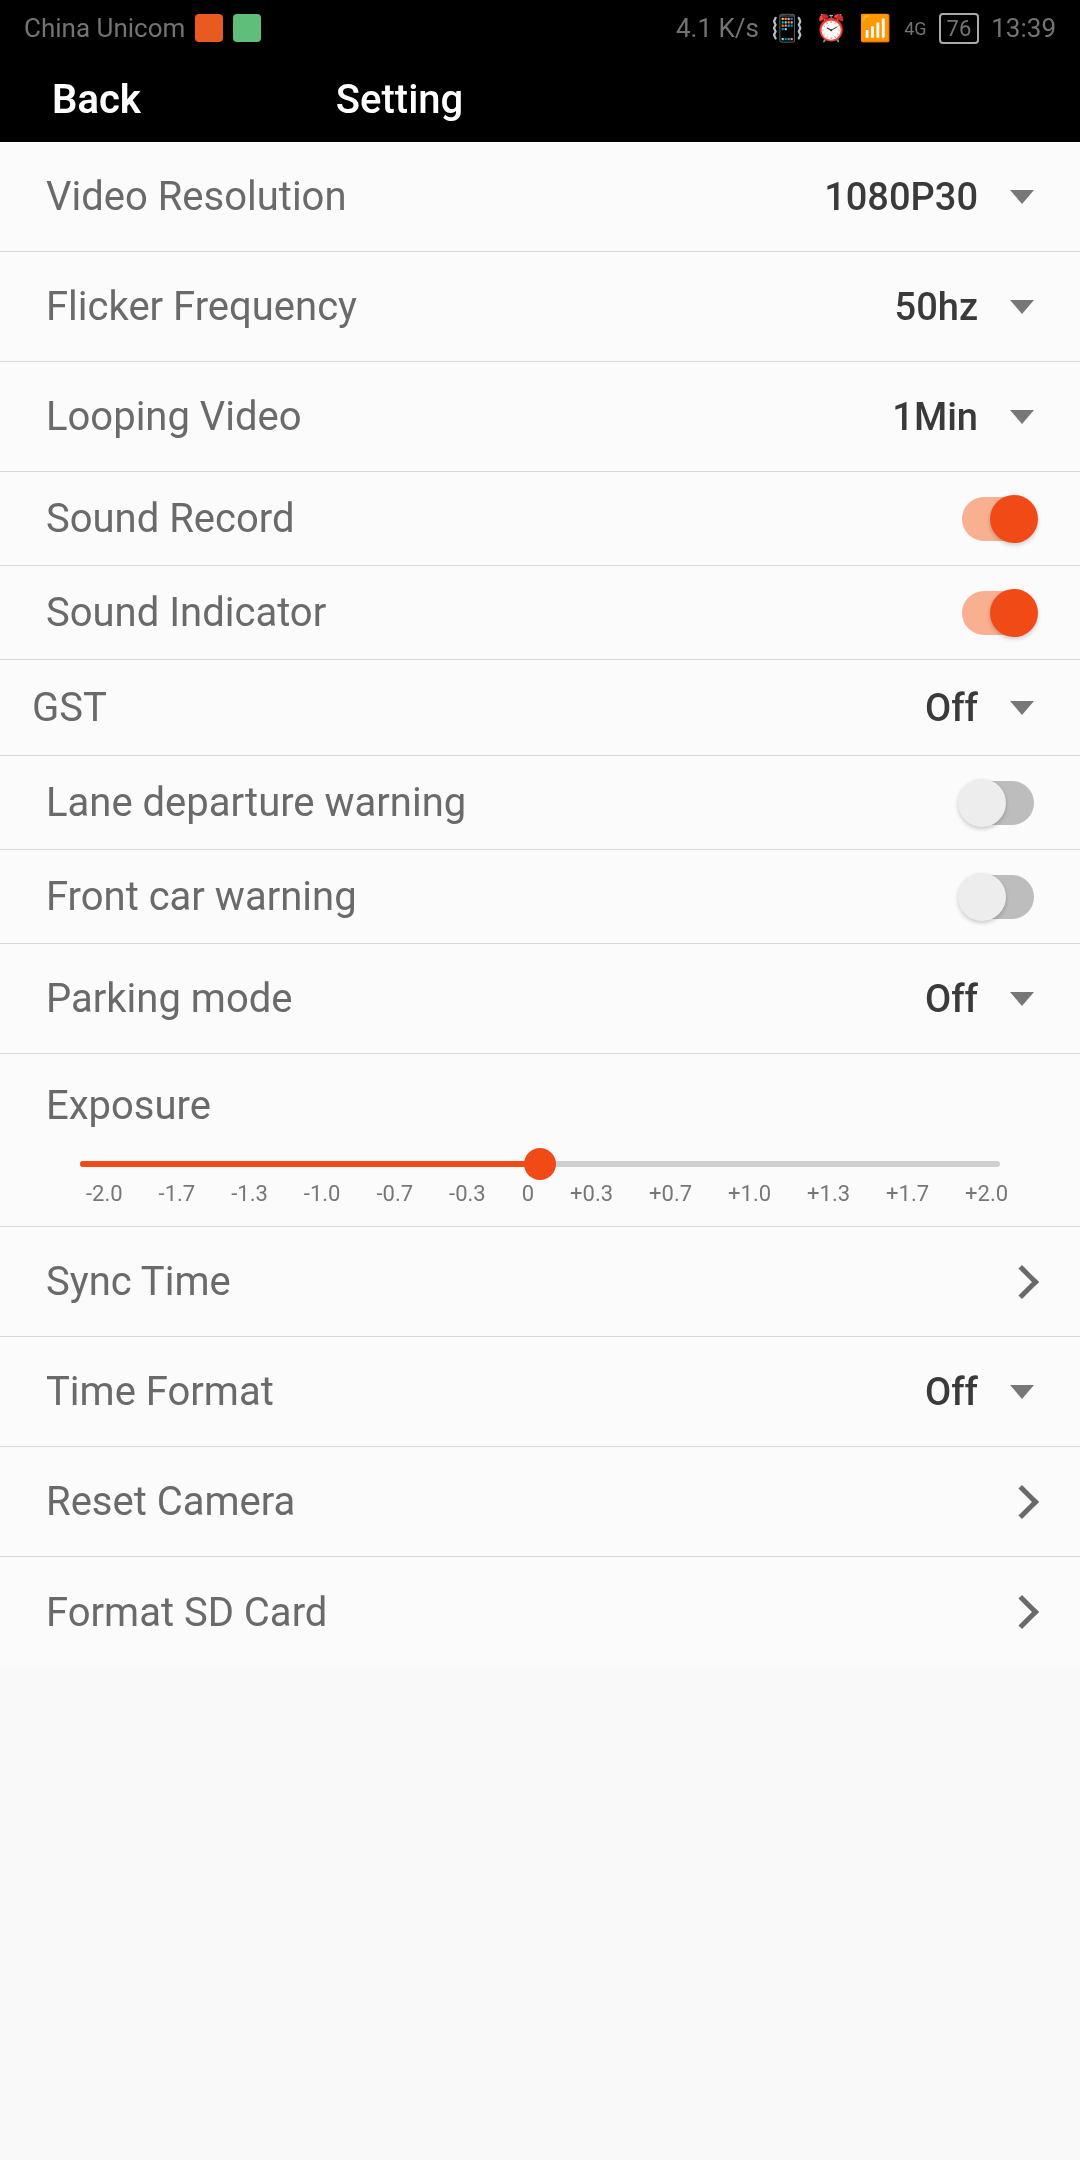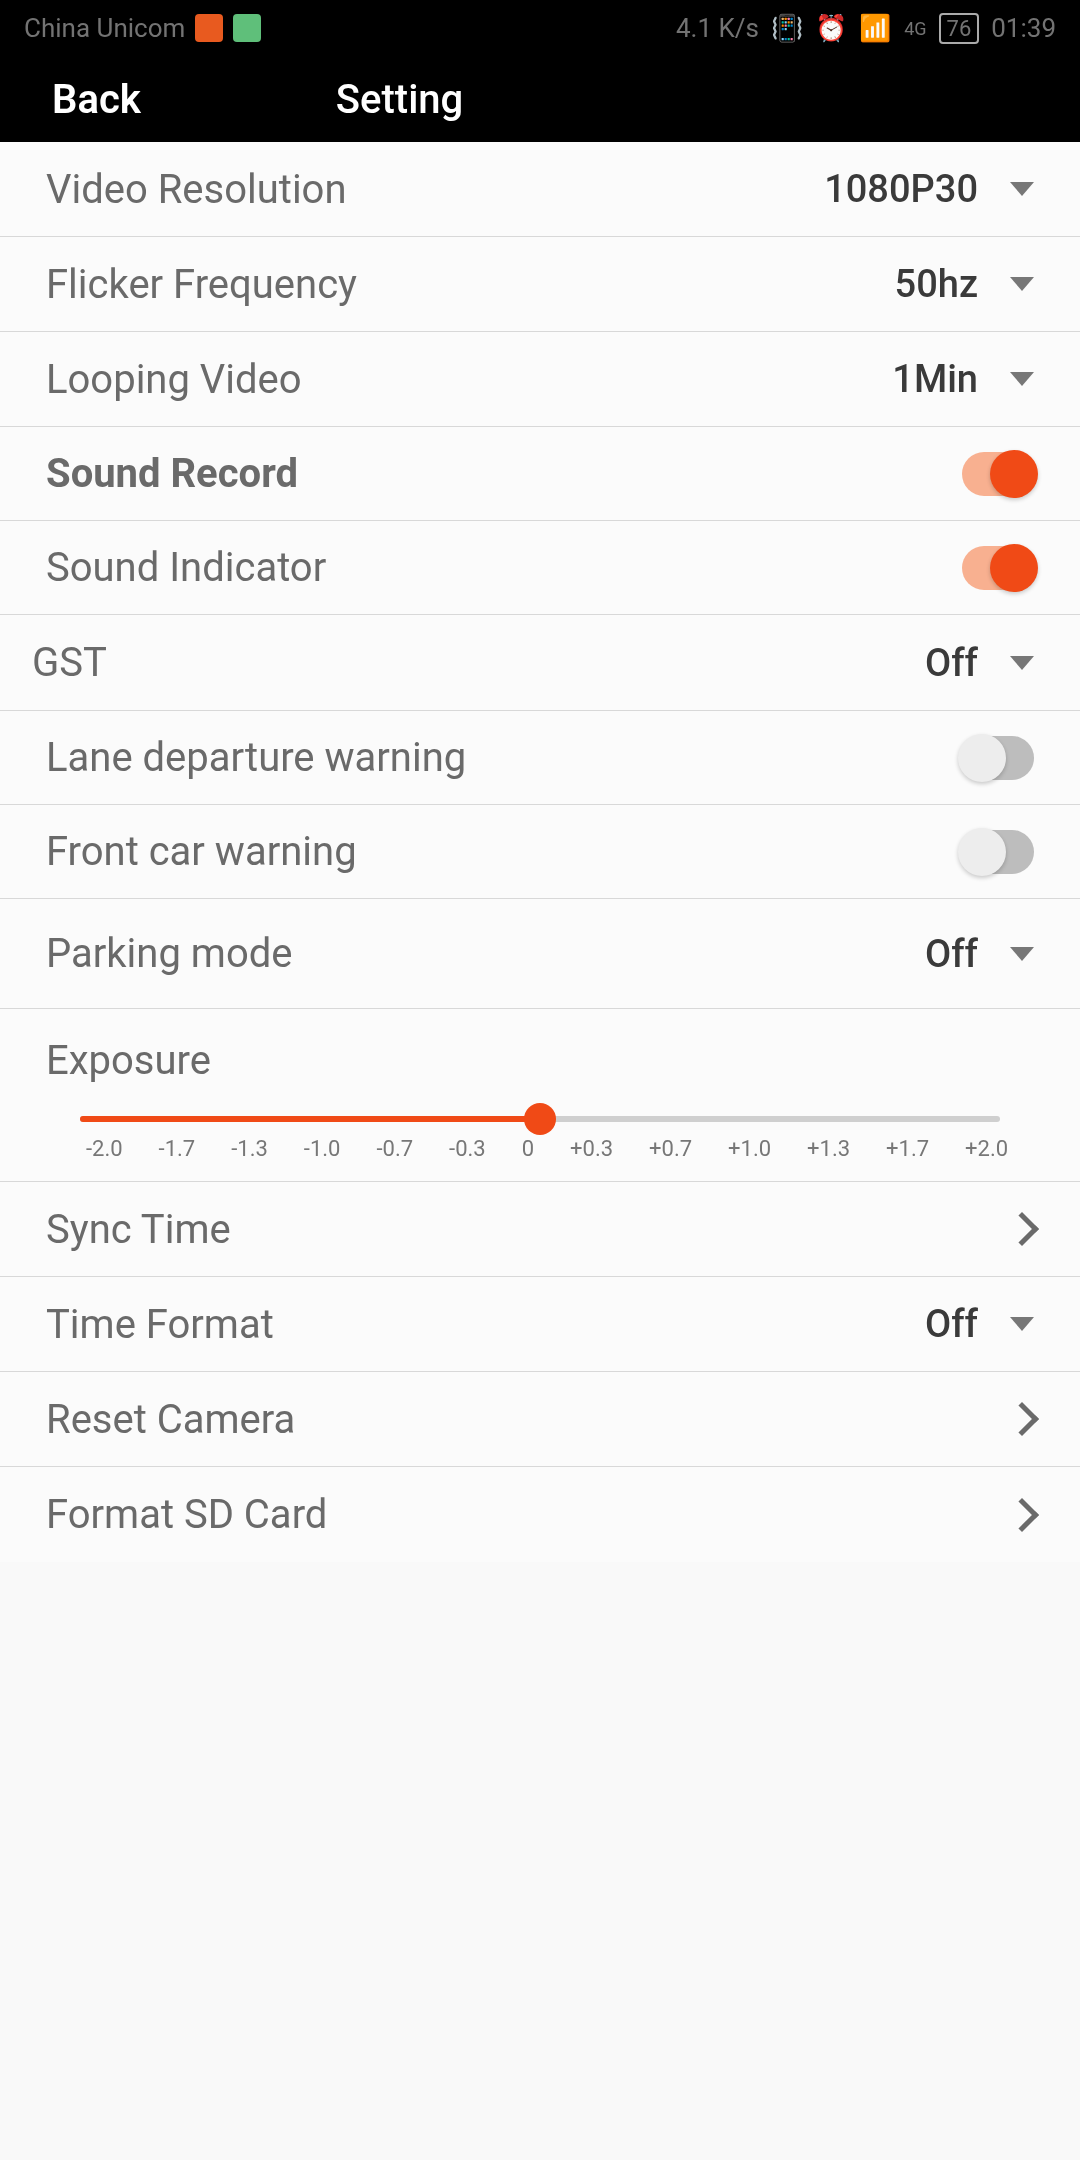--- a/index.html
+++ b/index.html
@@ -63,21 +63,21 @@
     }
     .header-title {
       font-size: 40px;
       font-weight: 500;
       margin-left: 195px;
     }
     .settings-list {
       background: #fbfbfb;
     }
     .setting-row {
-      height: 95px;
+      height: 110px;
       display: flex;
       align-items: center;
       justify-content: space-between;
       padding: 0 46px;
       border-bottom: 1px solid #d8d8d8;
       background: #fbfbfb;
     }
     .setting-label {
       font-size: 40px;
       color: #6a6a6a;
@@ -185,21 +185,21 @@
     <span class="status-icon-box icon-orange"></span>
     <span class="status-icon-box icon-green"></span>
   </div>
   <div class="status-right">
     <span>4.1 K/s</span>
     <span>📳</span>
     <span>⏰</span>
     <span>📶</span>
     <span style="font-size:18px;">4G</span>
     <span class="battery-box">76</span>
-    <span>01:39</span>
+    <span>13:39</span>
   </div>
 </div>
 
 <div class="header">
   <div class="back-btn">Back</div>
   <div class="header-title">Setting</div>
 </div>
 
 <div class="settings-list">
 
@@ -220,21 +220,21 @@
   </div>
 
   <div class="setting-row">
     <span class="setting-label">Looping Video</span>
     <div class="setting-value-wrap">
       <span class="setting-value">1Min</span>
       <span class="dropdown-icon"></span>
     </div>
   </div>
 
-  <div class="setting-row" style="height:94px;font-weight:bold;">
+  <div class="setting-row" style="height:94px;">
     <span class="setting-label">Sound Record</span>
     <div class="toggle on">
       <div class="toggle-knob"></div>
     </div>
   </div>
 
   <div class="setting-row" style="height:94px;">
     <span class="setting-label">Sound Indicator</span>
     <div class="toggle on">
       <div class="toggle-knob"></div>

